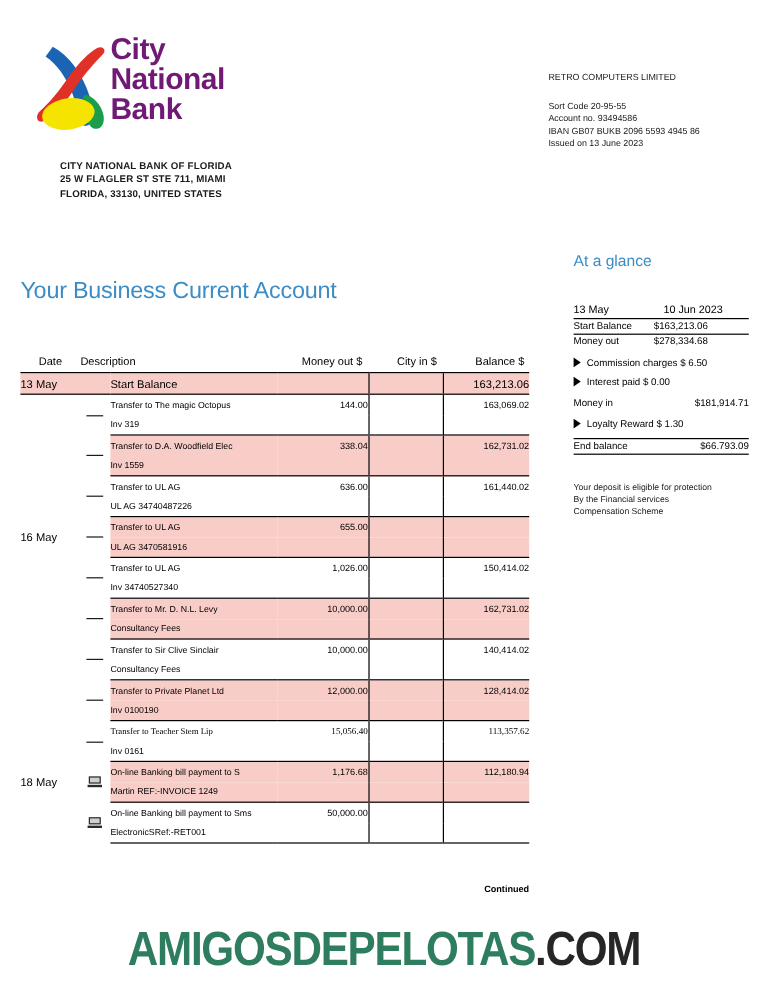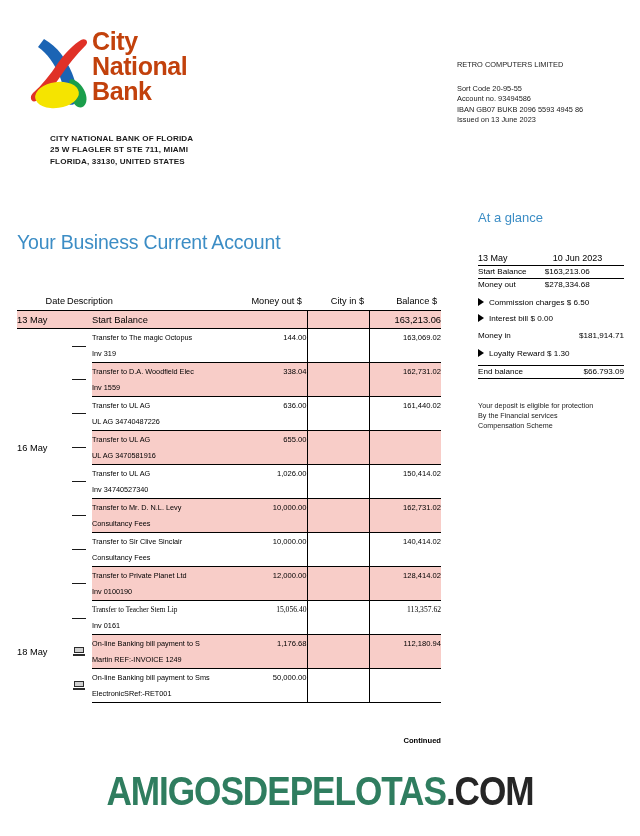--- a/index.html
+++ b/index.html
@@ -18,21 +18,21 @@
 
   
   #header { position: absolute; left: 0; top: 0; width: 640px; height: 185px; }
 
   #logo-block { position: absolute; left: 30px; top: 33px; width: 230px; height: 90px; }
   #logo-mark { position: absolute; left: 0; top: 0; width: 68px; height: 80px; }
   #logo-wordmark {
     position: absolute; left: 62px; top: -4px;
     font-family: "Liberation Sans", sans-serif;
     font-size: 25px; font-weight: bold; line-height: 25px;
-    color: #c2410c; letter-spacing: -0.4px;
+    color: #701a75; letter-spacing: -0.4px;
   }
   #logo-wordmark div { white-space: nowrap; }
 
   #bank-address {
     position: absolute; left: 50px; top: 133px;
     font-size: 8.1px; line-height: 11.4px; font-weight: bold;
     color: #1a1a1a; letter-spacing: 0.15px;
   }
 
   #account-info {
@@ -60,21 +60,21 @@
   #txn-table col.c-desc { width: 139px; }
   #txn-table col.c-out  { width: 76px; }
   #txn-table col.c-in   { width: 62px; }
   #txn-table col.c-bal  { width: 72px; }
 
   #txn-table th {
     font-weight: normal; font-size: 9.2px;
     padding: 0 0 4px 0; vertical-align: bottom;
     border-bottom: 1.3px solid #000;
   }
-  #txn-table th.h-date { text-align: right; padding-left: 2px; }
+  #txn-table th.h-date { text-align: center; padding-left: 2px; }
   #txn-table th.h-desc { text-align: left; padding-left: 2px; }
   #txn-table th.h-out  { text-align: right; padding-right: 5px; }
   #txn-table th.h-in   { text-align: right; padding-right: 5px; }
   #txn-table th.h-bal  { text-align: right; padding-right: 4px; }
 
   #txn-table td { padding: 0; vertical-align: middle; }
 
   .cell-date  { font-size: 9.3px; text-align: left; padding-left: 2px; }
   .cell-desc  { font-size: 7.3px; text-align: left; padding-left: 3px; }
   .cell-num   { font-size: 7.6px; text-align: right; padding-right: 5px; }
@@ -395,21 +395,21 @@
   </tbody>
     </table>
 
   <div class="bullet-row">
     <span class="tri"></span>
     <span class="btxt">Commission charges $ 6.50</span>
   </div>
 
   <div class="bullet-row">
     <span class="tri"></span>
-    <span class="btxt">Interest bill $ 0.00</span>
+    <span class="btxt">Interest paid $ 0.00</span>
   </div>
 
   <table id="glance-table2" style="width:146px;border-collapse:collapse;font-size:8.1px;">
     <tbody>
         <tr>
       <td class="lbl" style="text-align:left;padding:1.5px 0;">Money in</td>
       <td class="val" style="text-align:right;padding:1.5px 0;">$181,914.71</td>
     </tr>
   </tbody>
     </table>

